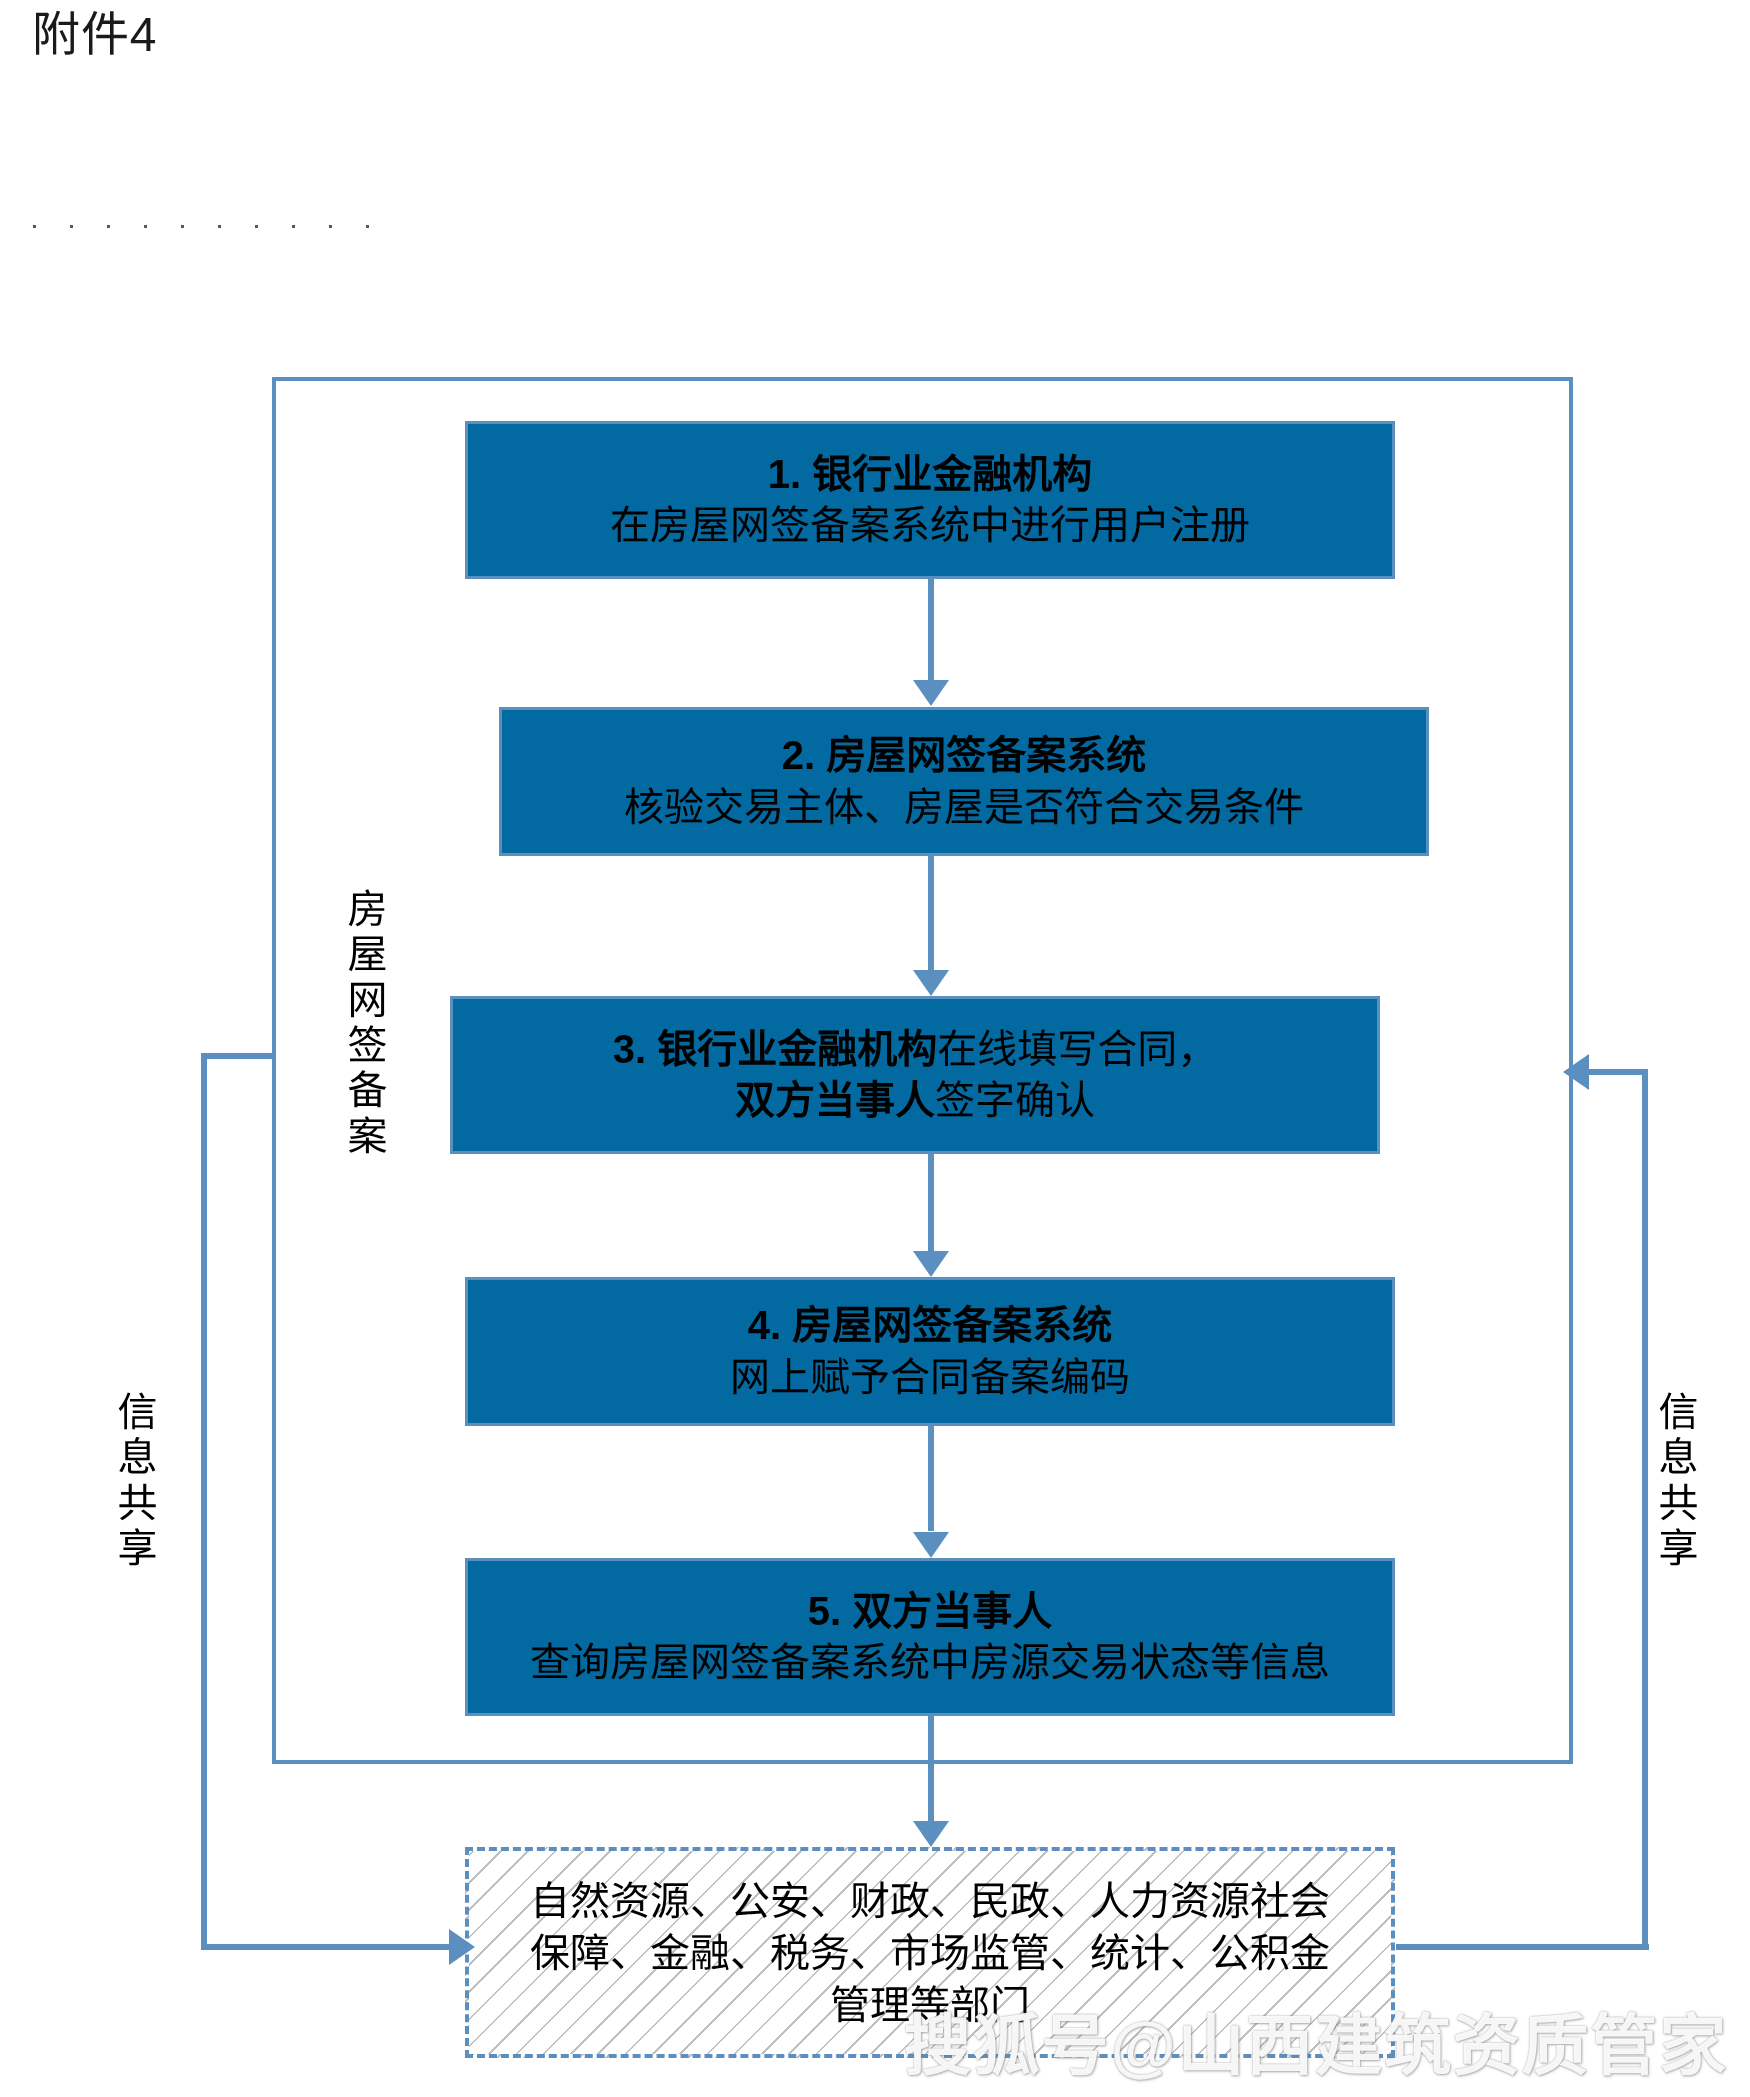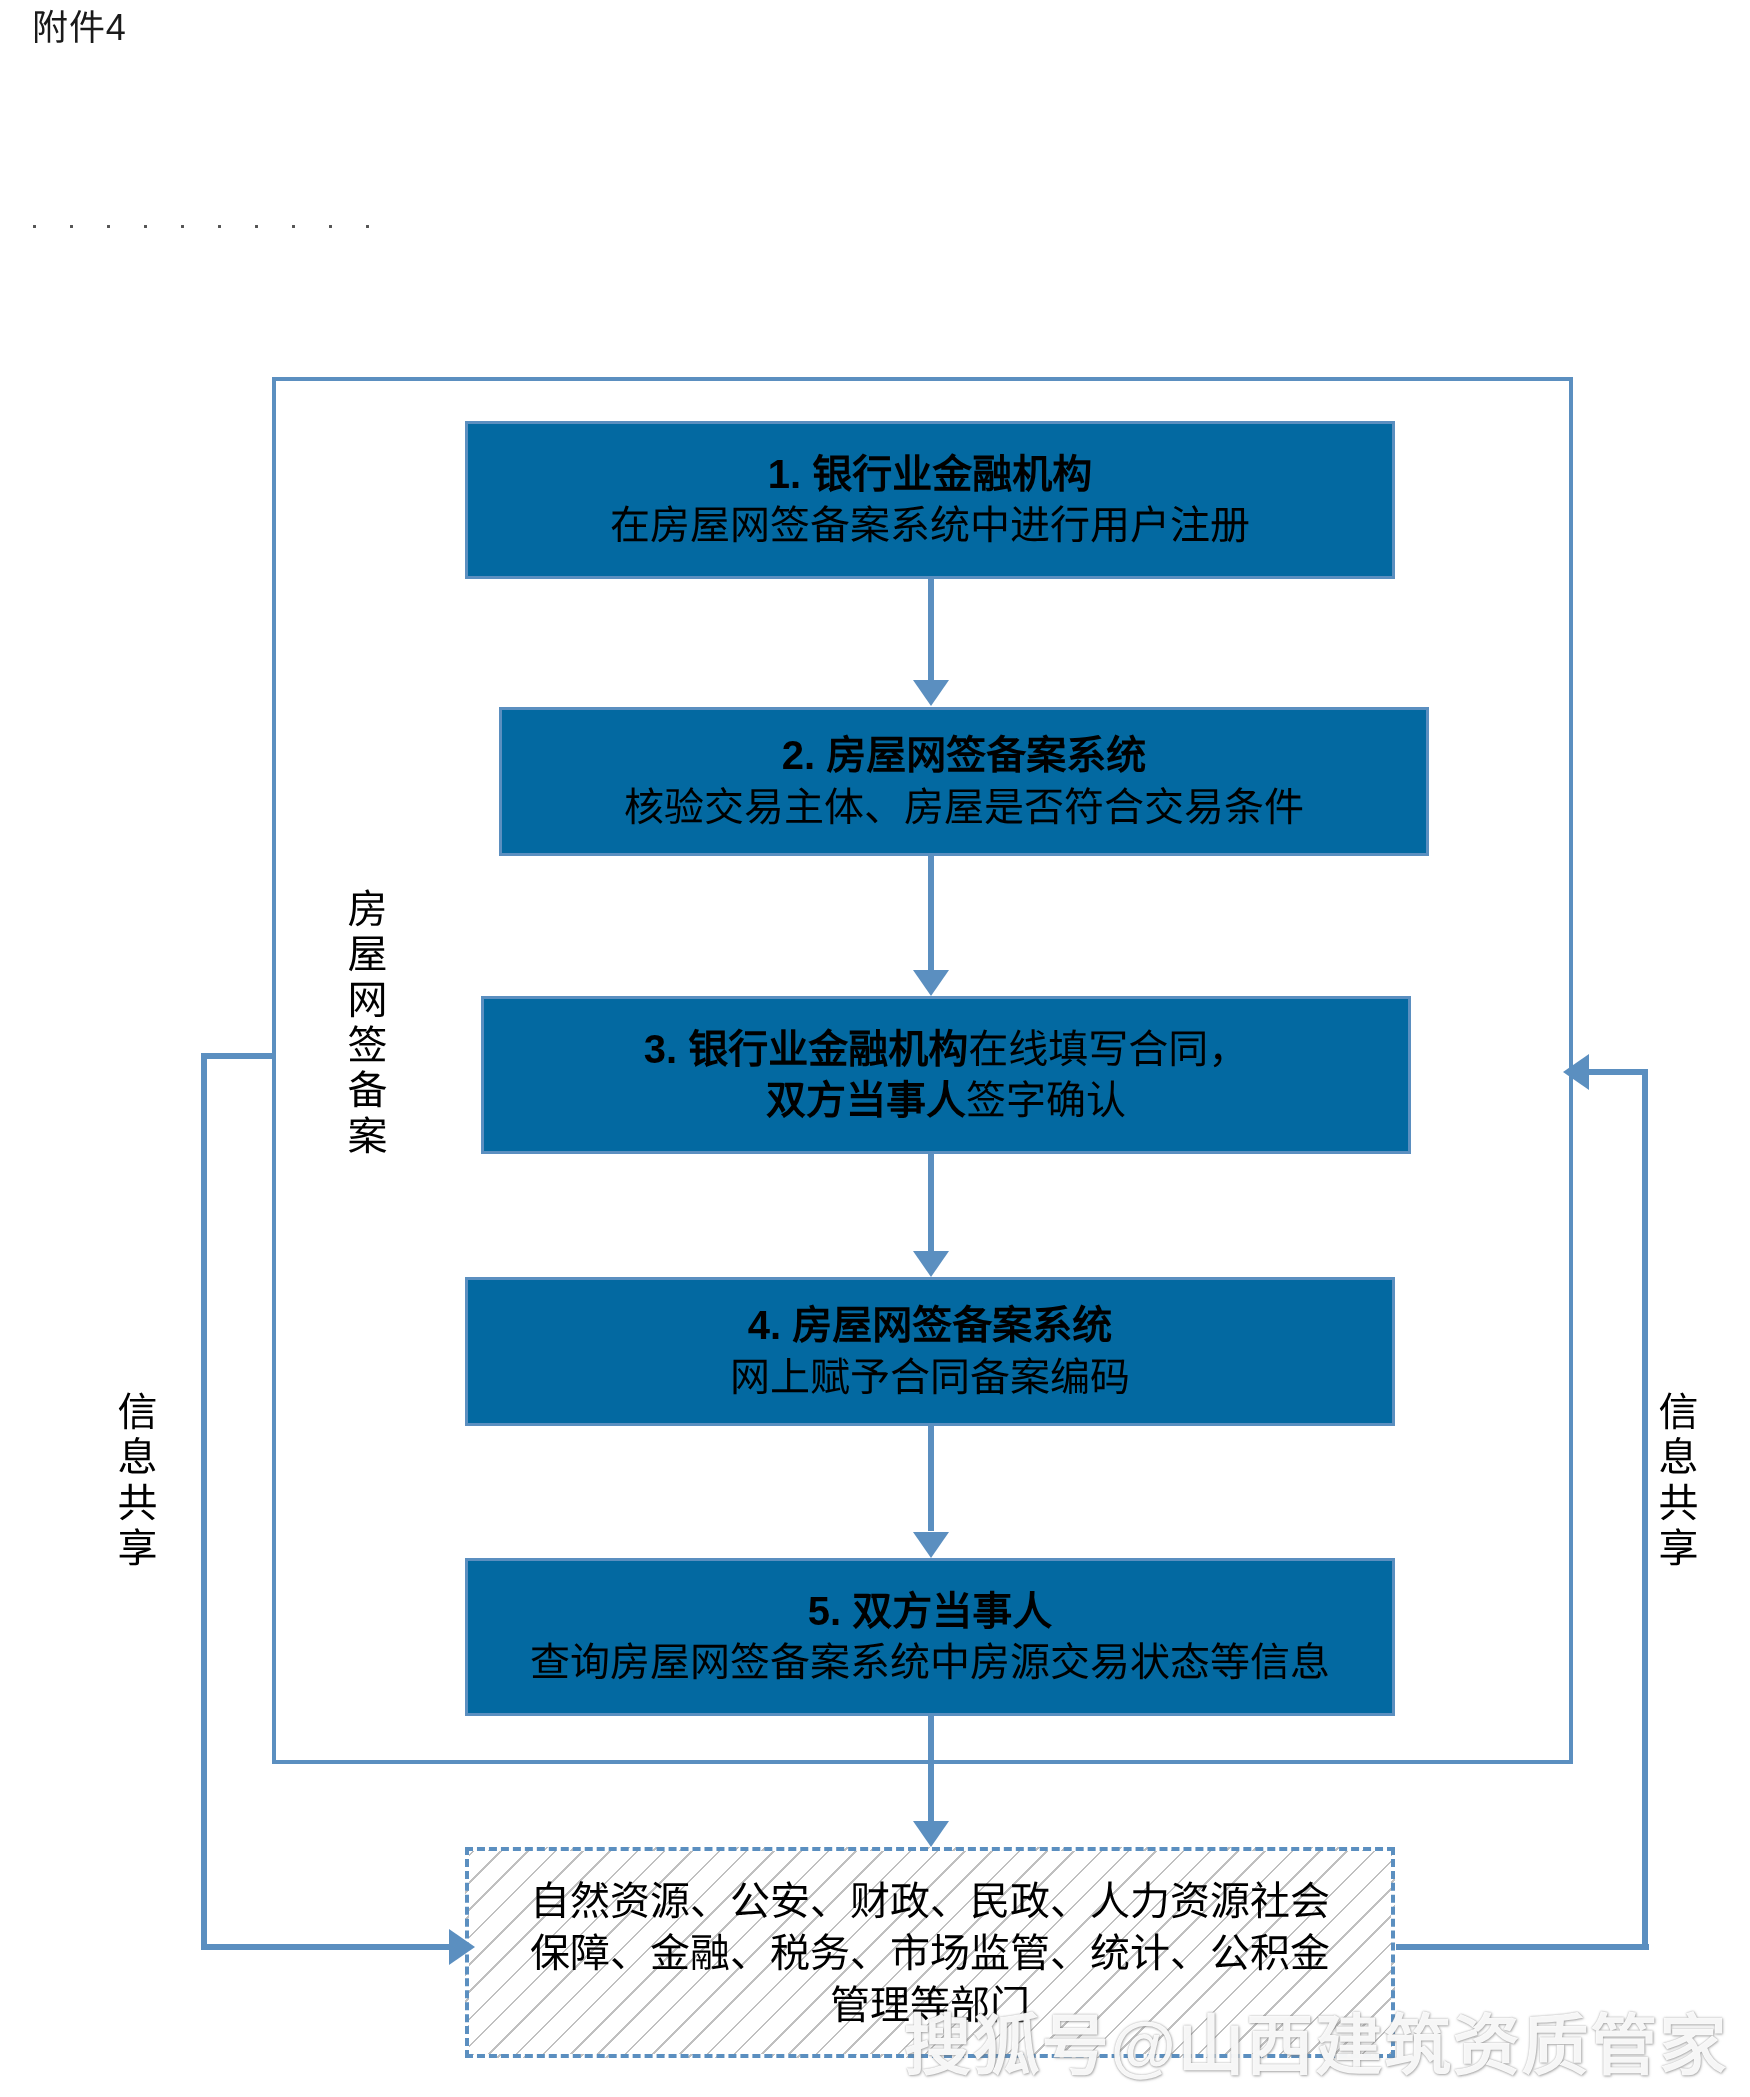--- a/index.html
+++ b/index.html
@@ -18,21 +18,21 @@
     height: 2098px;
     background: #ffffff;
     overflow: hidden;
   }
 
   
   #attachment-label {
     position: absolute;
     left: 32px;
     top: 7px;
-    font-size: 36px;
+    font-size: 48px;
     line-height: 1.15;
     letter-spacing: 0.9px;
     white-space: nowrap;
     color: #1a1a1a;
   }
   #doc-title {
     position: absolute;
     left: 0;
     top: 154px;
     width: 1750px;
@@ -93,21 +93,21 @@
   }
   .mixed {
     white-space: nowrap;
     line-height: 1.28;
     font-size: 40px;
   }
   .mixed b { font-weight: 700; }
 
   #box-1 { left: 465px; top: 421px; width: 930px; height: 158px; }
   #box-2 { left: 465px; top: 707px; width: 930px; height: 149px; margin-left: 34px; }
-  #box-3 { left: 481px; top: 996px; width: 930px; height: 158px; }
+  #box-3 { left: 450px; top: 996px; width: 930px; height: 158px; }
   #box-4 { left: 465px; top: 1277px; width: 930px; height: 149px; }
   #box-5 { left: 465px; top: 1558px; width: 930px; height: 158px; }
 
   
   #dept-box {
     position: absolute;
     left: 465px;
     top: 1847px;
     width: 930px;
     height: 211px;

